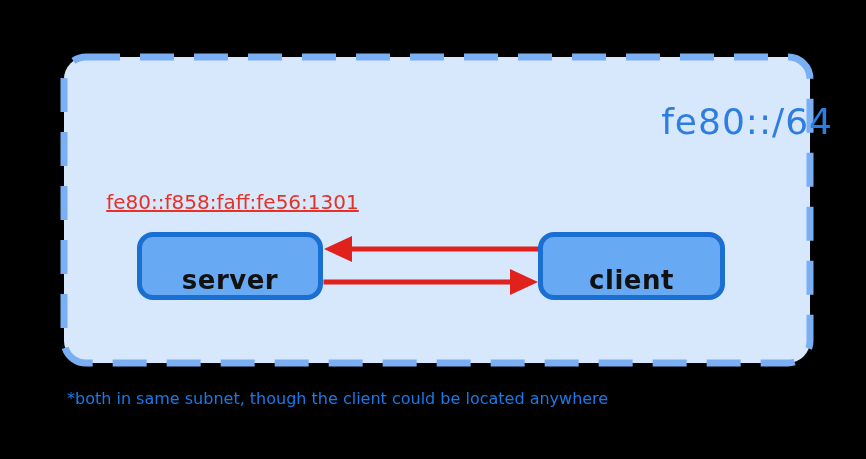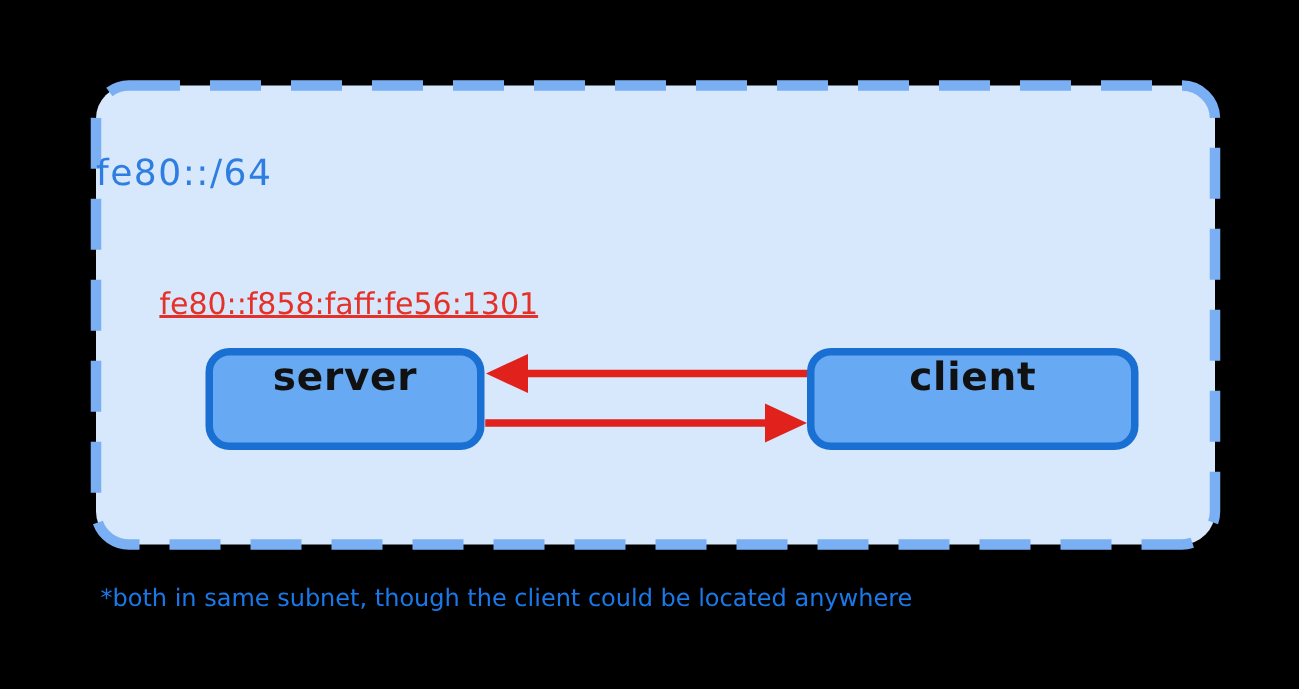--- a/index.html
+++ b/index.html
@@ -25,24 +25,25 @@
   .arrow-line {
     stroke: var(--arrow, #e0211c);
     stroke-width: 5;
     stroke-linecap: square;
   }
   .arrow-head { fill: var(--arrow, #e0211c); }
   .layer { position: absolute; left: 0; top: 0; width: 866px; height: 459px; }
   .subnet-title {
     position: absolute;
     left: 64px; top: 101px; width: 746px;
-    text-align: left;
-    font-size: 24px;
+    text-align: right;
+    font-size: 36px;
     letter-spacing: 1px;
     color: var(--title-text, #2d7ee0);
+    padding-left: 23px;
   }
   .node-address {
     position: absolute;
     top: 190px;
     text-align: center;
     font-size: 20px;
     color: var(--address-text, #e53128);
     white-space: nowrap;
     text-decoration: underline;
   }
@@ -50,25 +51,25 @@
   .node-address.client { left: 508px; width: 292px; }
   .node-box {
     position: absolute;
     top: 232px;
     height: 68px;
     box-sizing: border-box;
     background: var(--node-fill, #68a9f3);
     border: 5px solid var(--node-border, #1a6fd2);
     border-radius: 16px;
     display: flex;
-    align-items: flex-start;
+    align-items: flex-end;
     justify-content: center;
   }
   .node-box.server { left: 137px; width: 186px; }
-  .node-box.client { left: 538px; width: 221px; }
+  .node-box.client { left: 538px; width: 187px; }
   .node-label {
     font-size: 26px;
     font-weight: 600;
     color: var(--node-text, #111);
     letter-spacing: 0.5px;
   }
   .footnote {
     position: absolute;
     left: 67px; top: 389px; width: 780px;
     font-size: 16px;

